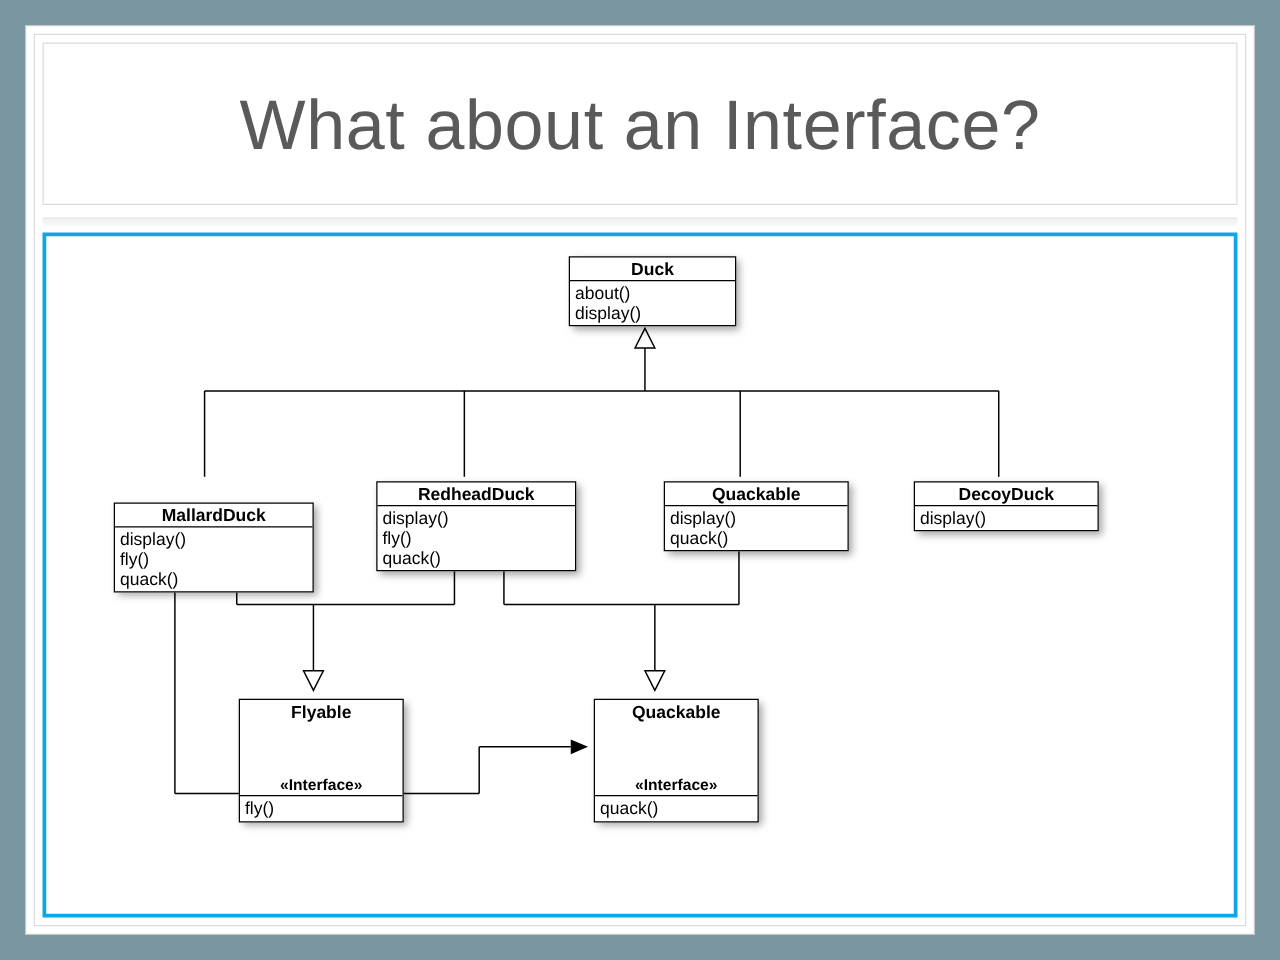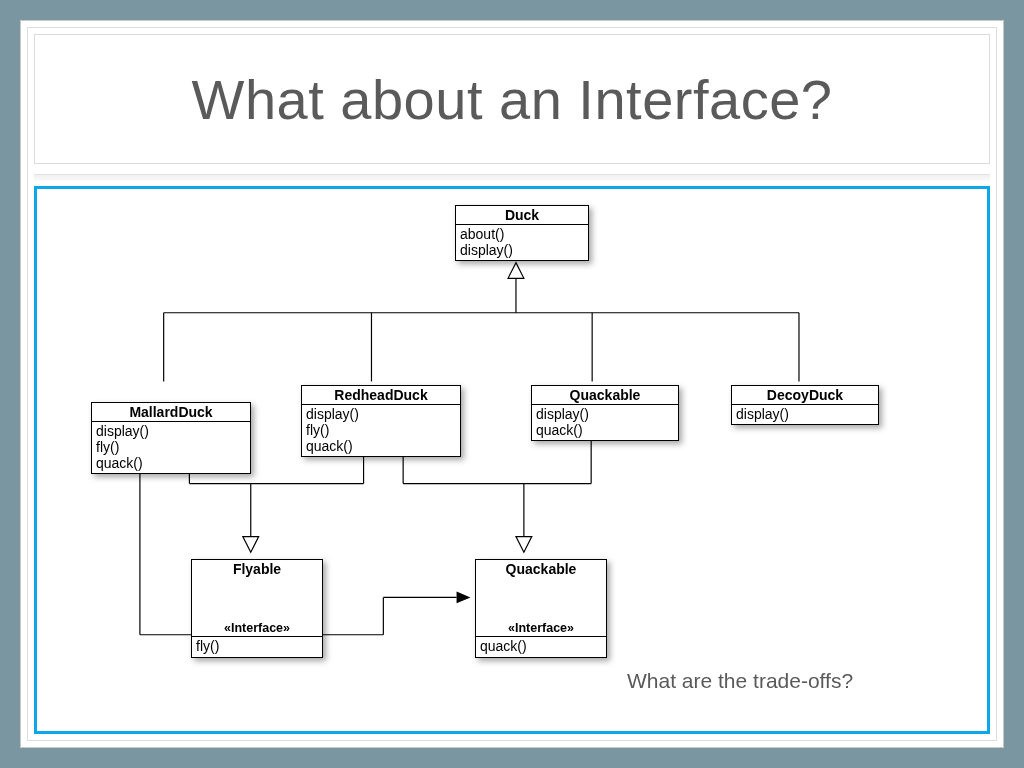--- a/index.html
+++ b/index.html
@@ -224,18 +224,17 @@
         <div class="uml" style="left:438px; top:370px; width:130px;">
           <div class="uml-head">
             <span>Quackable</span>
             <span class="stereo">«Interface»</span>
           </div>
           <div class="uml-body">
             <div>quack()</div>
           </div>
         </div>
 
-        <div class="caption" style="left:590px; top:478px; width:350px;">What are the trade-offs?</div>
 
       </div>
     </div>
   </div>
 </div>
 
 </body></html>

